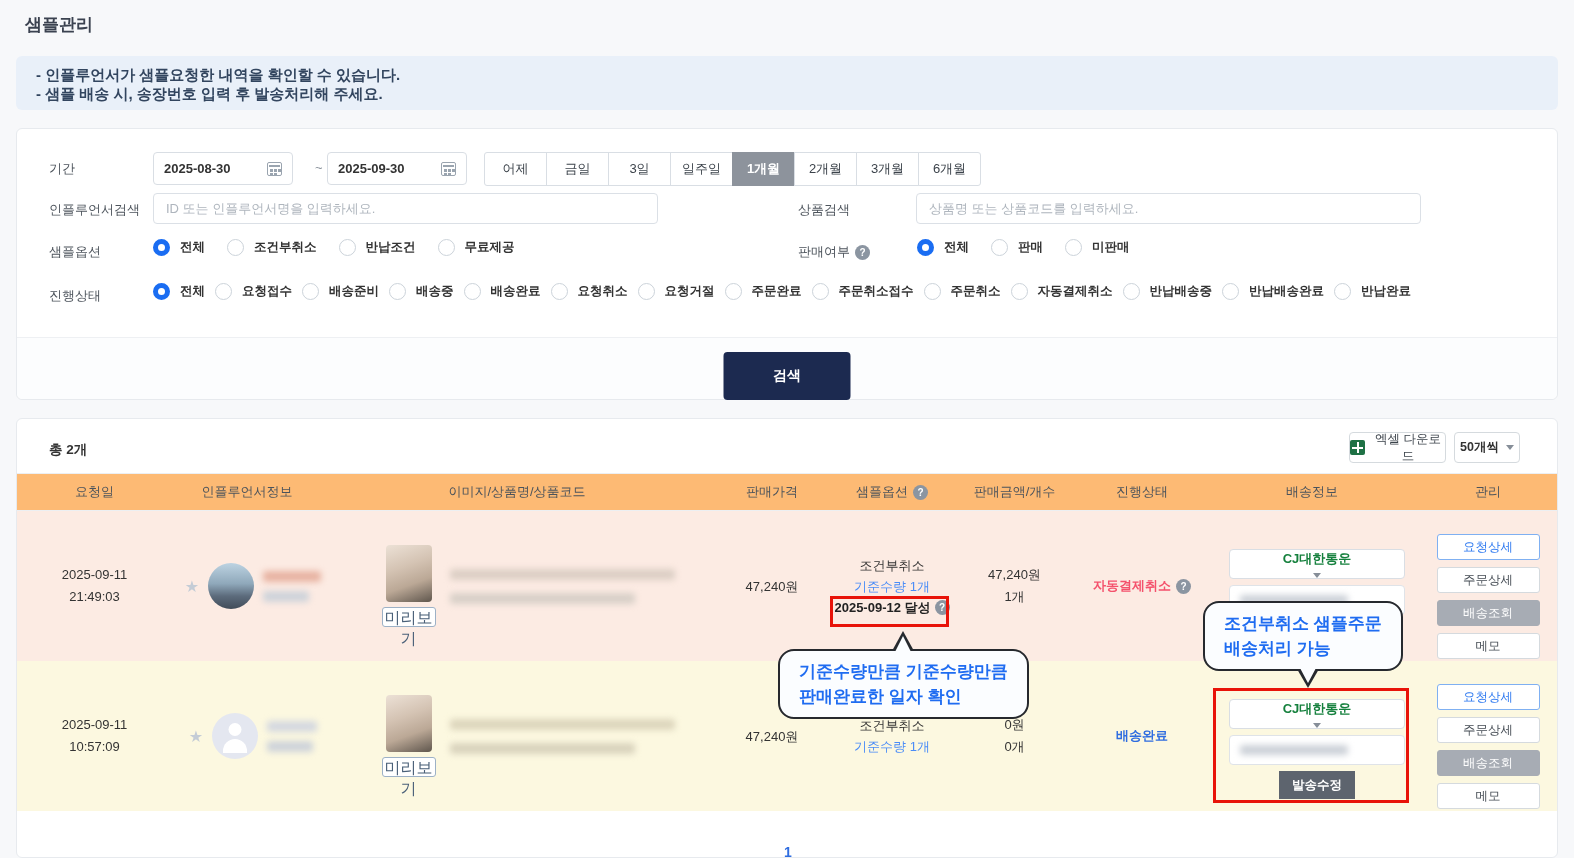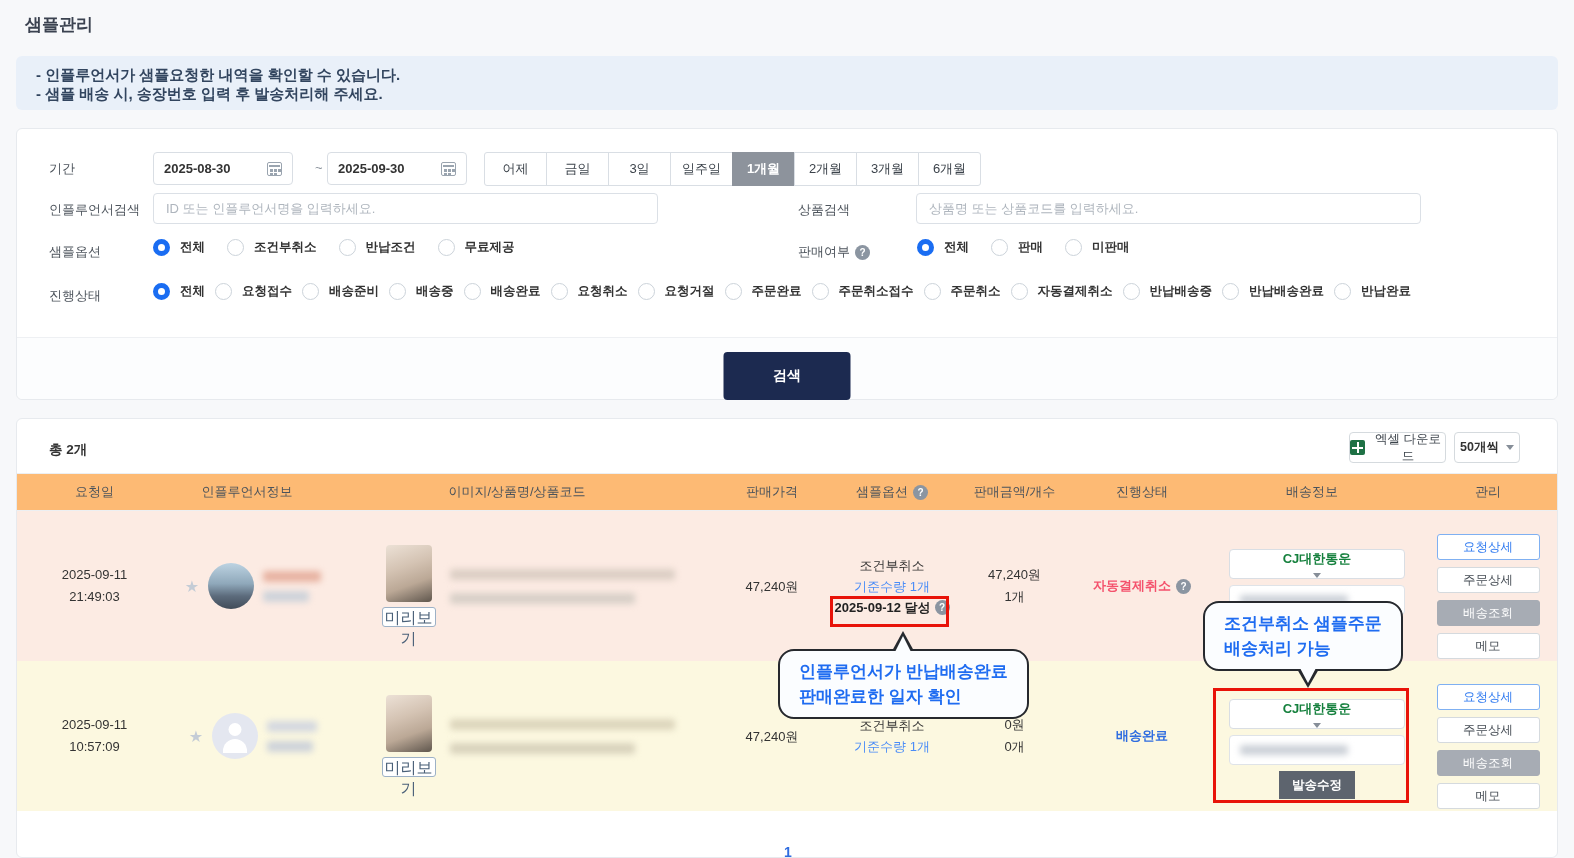--- a/index.html
+++ b/index.html
@@ -432,19 +432,19 @@
   </div>
 
   <div class="pagination">
     <span>1</span>
   </div>
 </div>
 
 <div class="hl-box hl-1"></div>
 <div class="hl-box hl-2"></div>
 <div class="bubble bubble-1">
-  <div>인플루언서가 반납배송완료</div>
+  <div>기준수량만큼 기준수량만큼</div>
   <div>판매완료한 일자 확인</div>
 </div>
 <div class="bubble bubble-2">
   <div>조건부취소 샘플주문</div>
   <div>배송처리 가능</div>
 </div>
 
 </body></html>

